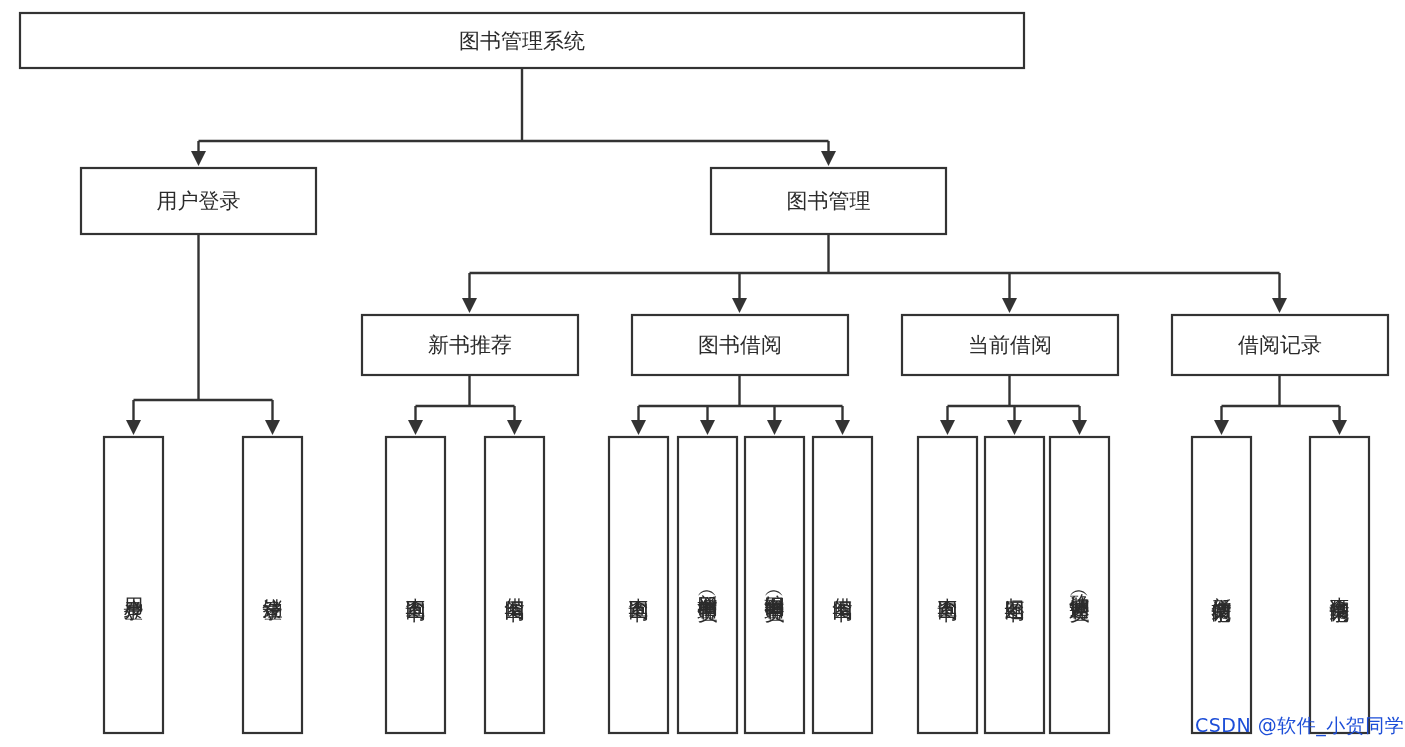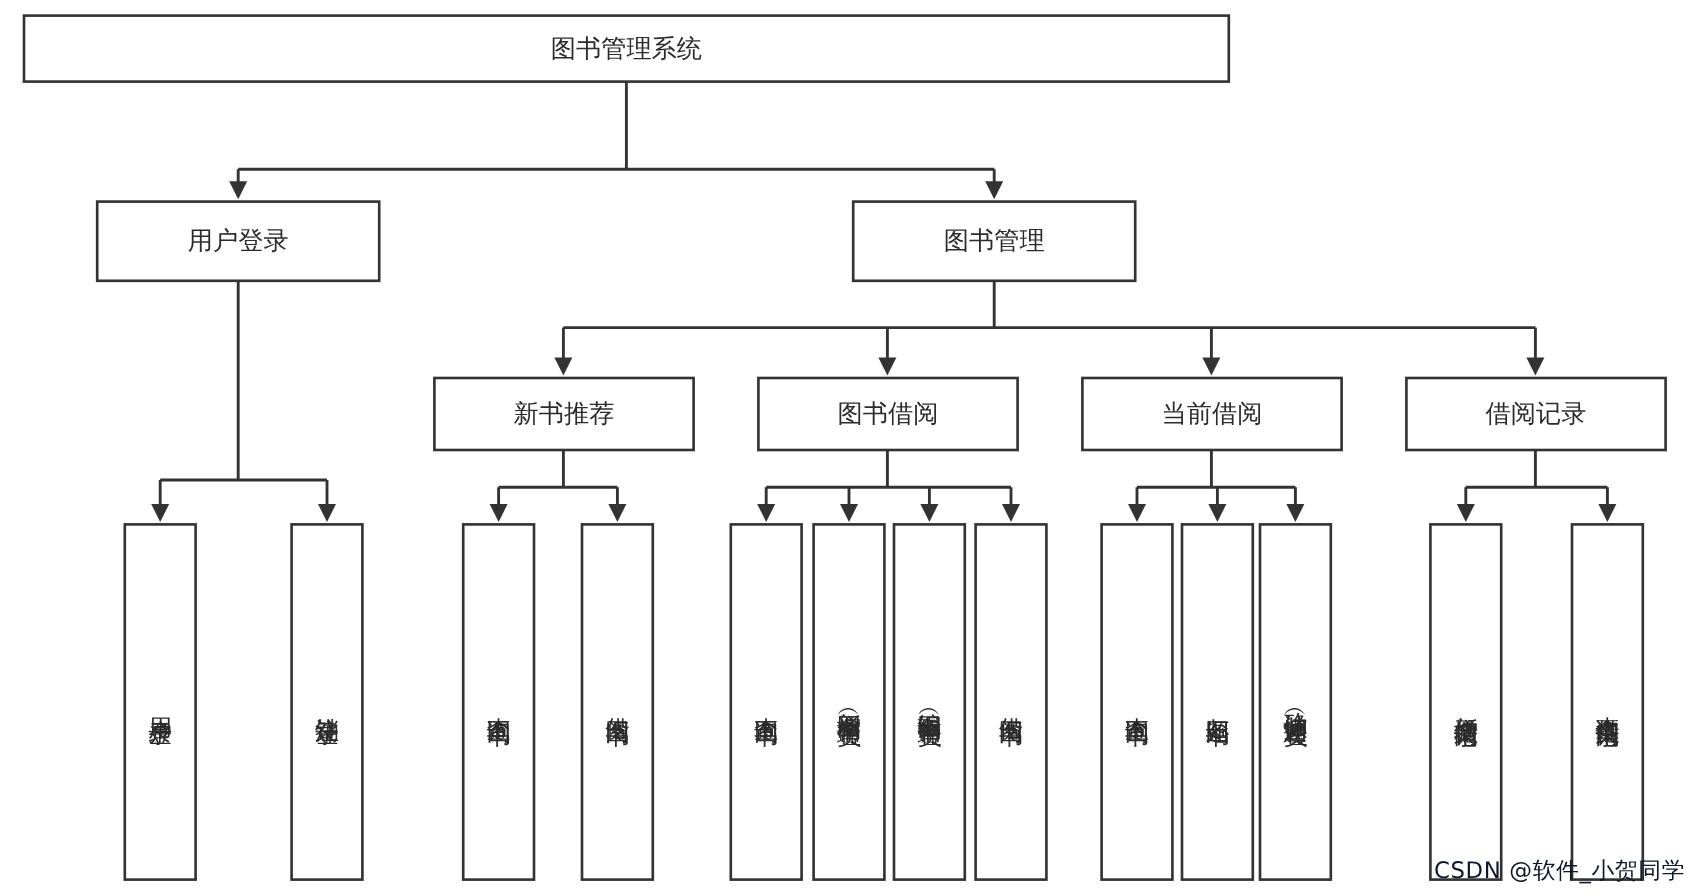--- a/index.html
+++ b/index.html
@@ -63,21 +63,21 @@
     align-items: center;
     justify-content: center;
     text-align: center;
     white-space: nowrap;
     pointer-events: none;
   }
   .watermark {
     position: absolute;
     font-family: "DejaVu Sans", "Liberation Sans", sans-serif;
     font-size: 19px;
-    color: #0f172a;
+    color: #1d4ed8;
     white-space: nowrap;
     letter-spacing: 0.5px;
   }
 </style>
 </head>
 <body>
 
 <div id="diagram-root">
 
   <svg class="flow" viewBox="0 0 1405 747" xmlns="http://www.w3.org/2000/svg">

